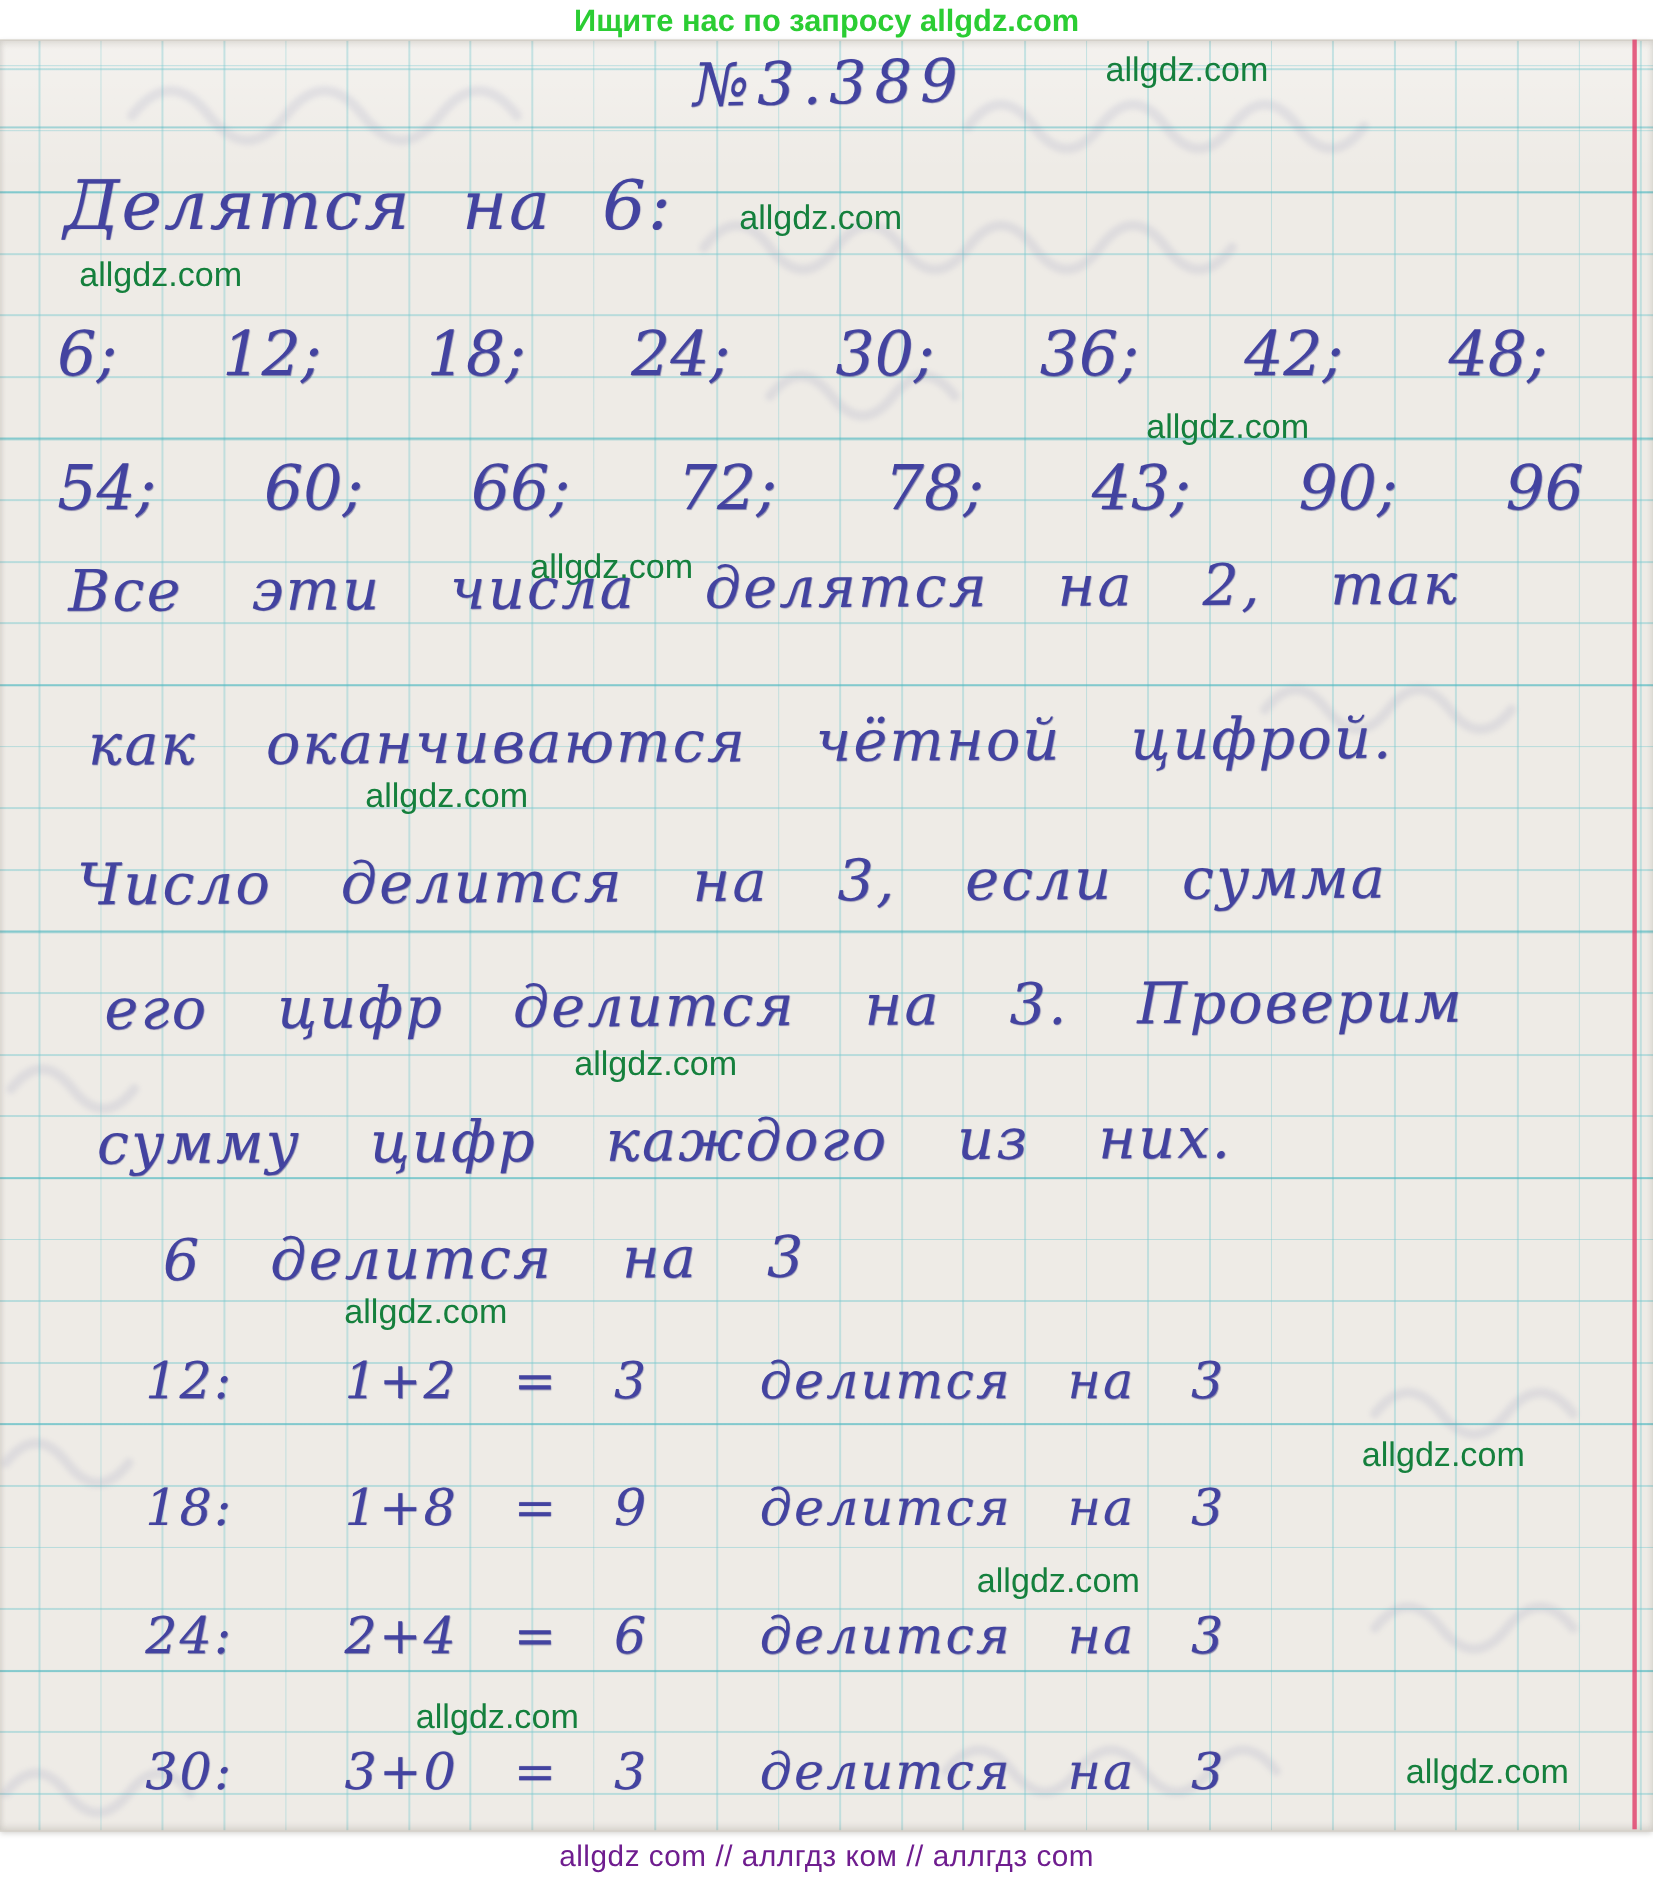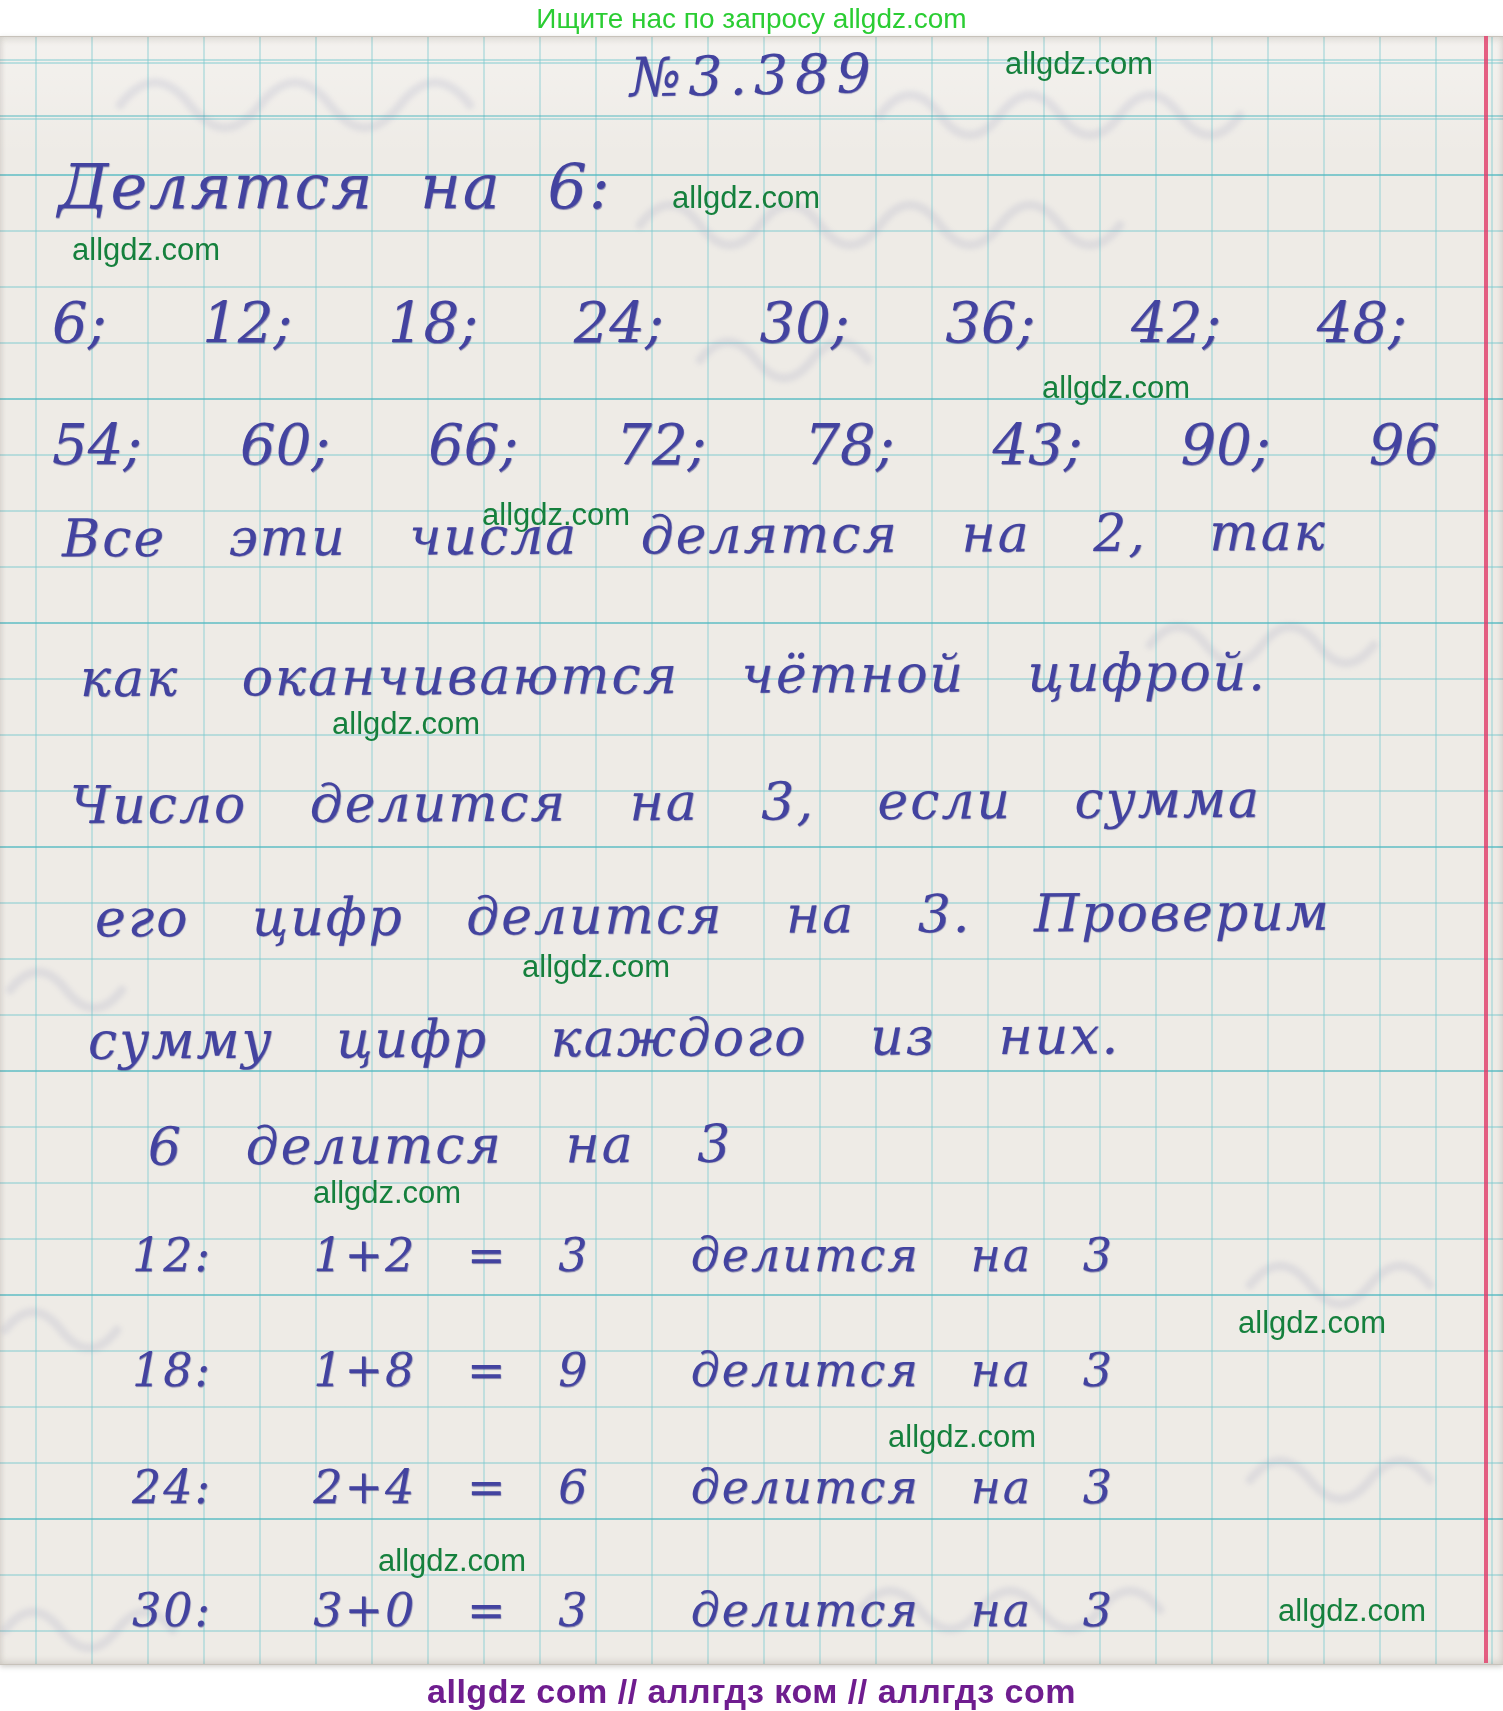--- a/index.html
+++ b/index.html
@@ -22,25 +22,25 @@
     border-bottom:1px solid #c7c2ba;
     box-shadow:0 2px 5px rgba(80,75,65,.25), inset 0 3px 6px rgba(120,115,105,.18), inset 0 -3px 6px rgba(120,115,105,.18);
   }
   .margin-line{
     position:absolute;left:1484px;top:36px;width:4px;height:1627px;
     background:rgba(224,62,106,.82);
   }
   
   .site-header{
     position:absolute;left:0;top:3px;width:100%;text-align:center;
-    font-size:28px;font-weight:400;
+    font-size:28px;font-weight:700;
   }
   .site-footer{
     position:absolute;left:0;top:1672px;width:100%;text-align:center;
-    font-size:34px;font-weight:700;letter-spacing:.5px;
+    font-size:27px;font-weight:400;letter-spacing:.5px;
   }
   .wm{
     position:absolute;color:#15803d;font-size:31px;font-weight:400;
     font-family:"Liberation Sans", sans-serif;white-space:nowrap;
   }
   
   .hand{
     position:absolute;white-space:nowrap;
     font-family:"DejaVu Serif", serif;font-style:italic;
     color:#4343a0;

